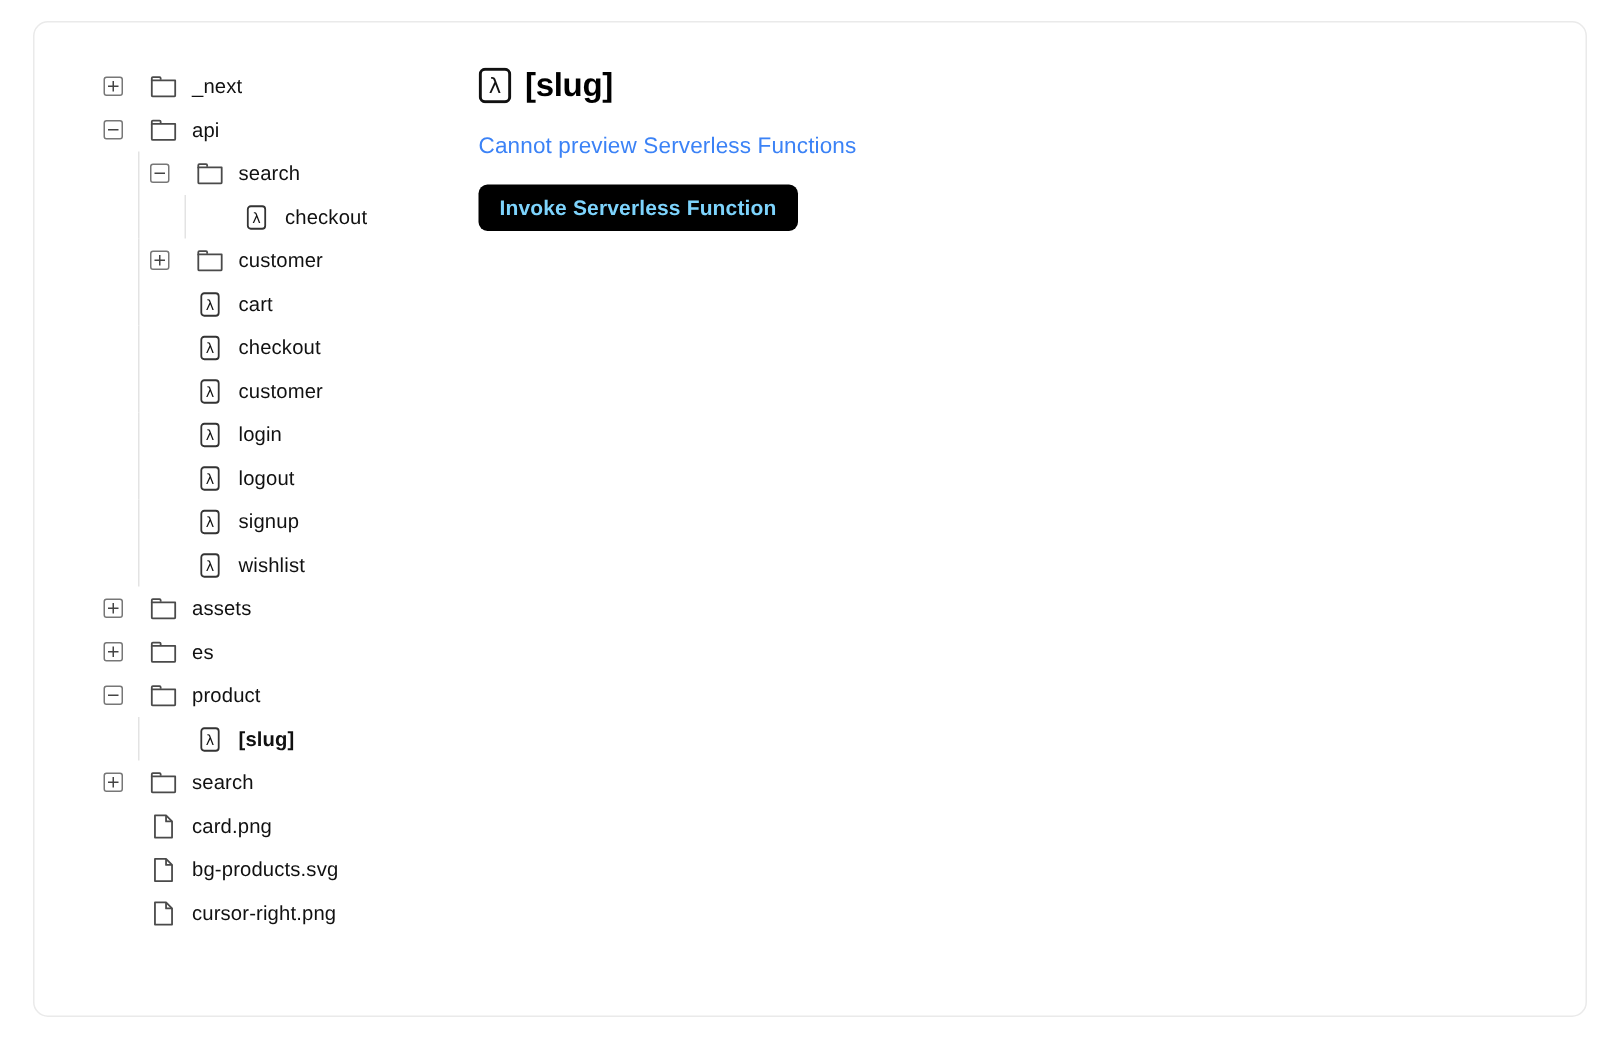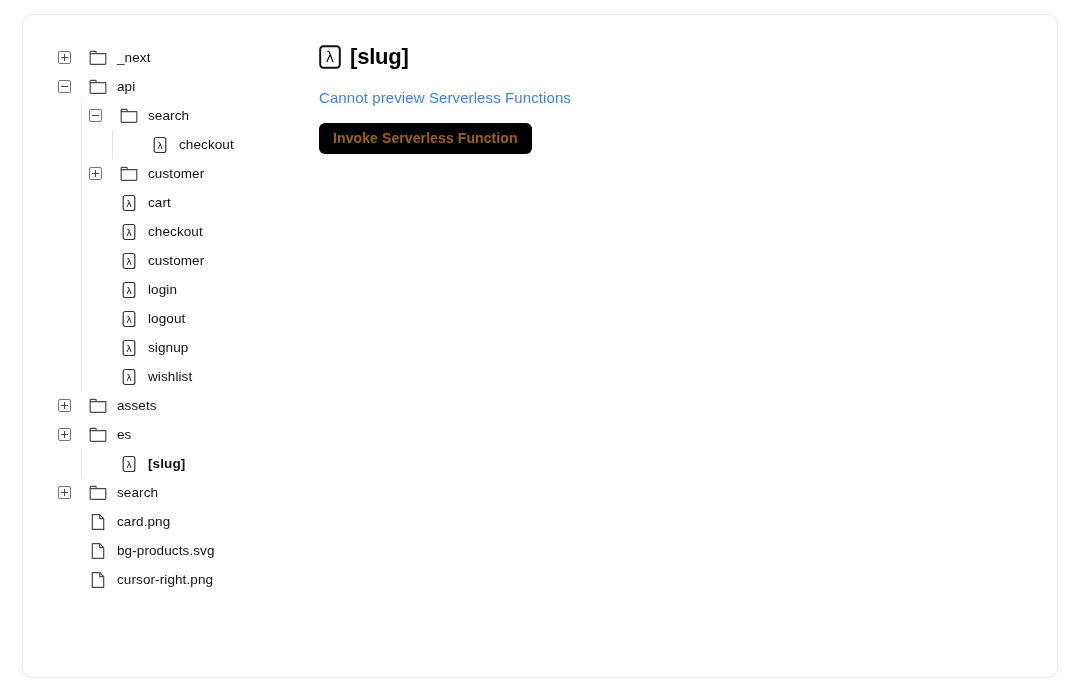--- a/index.html
+++ b/index.html
@@ -33,21 +33,21 @@
 
   .card-inner {
     position: relative;
     width: 100%;
     height: 100%;
   }
 
   
   .tree {
     position: absolute;
-    left: 5px;
+    left: 16px;
     top: 28px;
     width: 300px;
   }
 
   .row {
     position: relative;
     height: 29px;
     display: flex;
     align-items: center;
     white-space: nowrap;
@@ -158,21 +158,21 @@
     margin-top: 16px;
     font-size: 15px;
     color: #3b82f6;
     letter-spacing: 0.1px;
   }
 
   .invoke-btn {
     margin-top: 17px;
     display: inline-block;
     background: #000000;
-    color: #a16207;
+    color: #7dd3fc;
     font-size: 14px;
     font-weight: bold;
     border: none;
     border-radius: 6px;
     padding: 7px 14px 8px 14px;
     font-family: "Liberation Sans", sans-serif;
     cursor: pointer;
     letter-spacing: 0.1px;
     line-height: 1.15;
   }
@@ -352,20 +352,31 @@
           <div class="row">
             <div class="indent w0"></div>
             <span class="toggle plus"></span>
             <span class="icon">
               <svg width="18" height="18" viewBox="0 0 18 18">
                 <path d="M1.2 5.2 L1.2 3.1 Q1.2 2.4 1.9 2.4 L6.4 2.4 Q7.1 2.4 7.1 3.1 L7.1 4.1" fill="none" stroke="#4a4a4a" stroke-width="1.2" stroke-linejoin="round"></path>
                 <path d="M1.2 4.6 L16.8 4.6 L16.8 14.6 Q16.8 15.3 16.1 15.3 L1.9 15.3 Q1.2 15.3 1.2 14.6 Z" fill="#ffffff" stroke="#4a4a4a" stroke-width="1.2" stroke-linejoin="round"></path>
               </svg>
             </span>
             <span class="label">es</span>
+          </div>
+          <div class="row">
+            <div class="indent w0"></div>
+            <span class="toggle"></span>
+            <span class="icon">
+              <svg width="18" height="18" viewBox="0 0 18 18">
+                <path d="M1.2 5.2 L1.2 3.1 Q1.2 2.4 1.9 2.4 L6.4 2.4 Q7.1 2.4 7.1 3.1 L7.1 4.1" fill="none" stroke="#4a4a4a" stroke-width="1.2" stroke-linejoin="round"></path>
+                <path d="M1.2 4.6 L16.8 4.6 L16.8 14.6 Q16.8 15.3 16.1 15.3 L1.9 15.3 Q1.2 15.3 1.2 14.6 Z" fill="#ffffff" stroke="#4a4a4a" stroke-width="1.2" stroke-linejoin="round"></path>
+              </svg>
+            </span>
+            <span class="label">product</span>
           </div>
           <div class="row">
             <div class="indent w1">
               <span class="rail l1"></span>
             </div>
             <span class="toggle-spacer"></span>
             <span class="icon">
               <svg width="18" height="18" viewBox="0 0 18 18">
                 <rect x="3.2" y="1.5" width="11.6" height="15" rx="2" ry="2" fill="#ffffff" stroke="#333" stroke-width="1.2"></rect>
                 <text x="9" y="12.6" font-family="DejaVu Sans, sans-serif" font-size="9.5" fill="#111" text-anchor="middle">λ</text>

